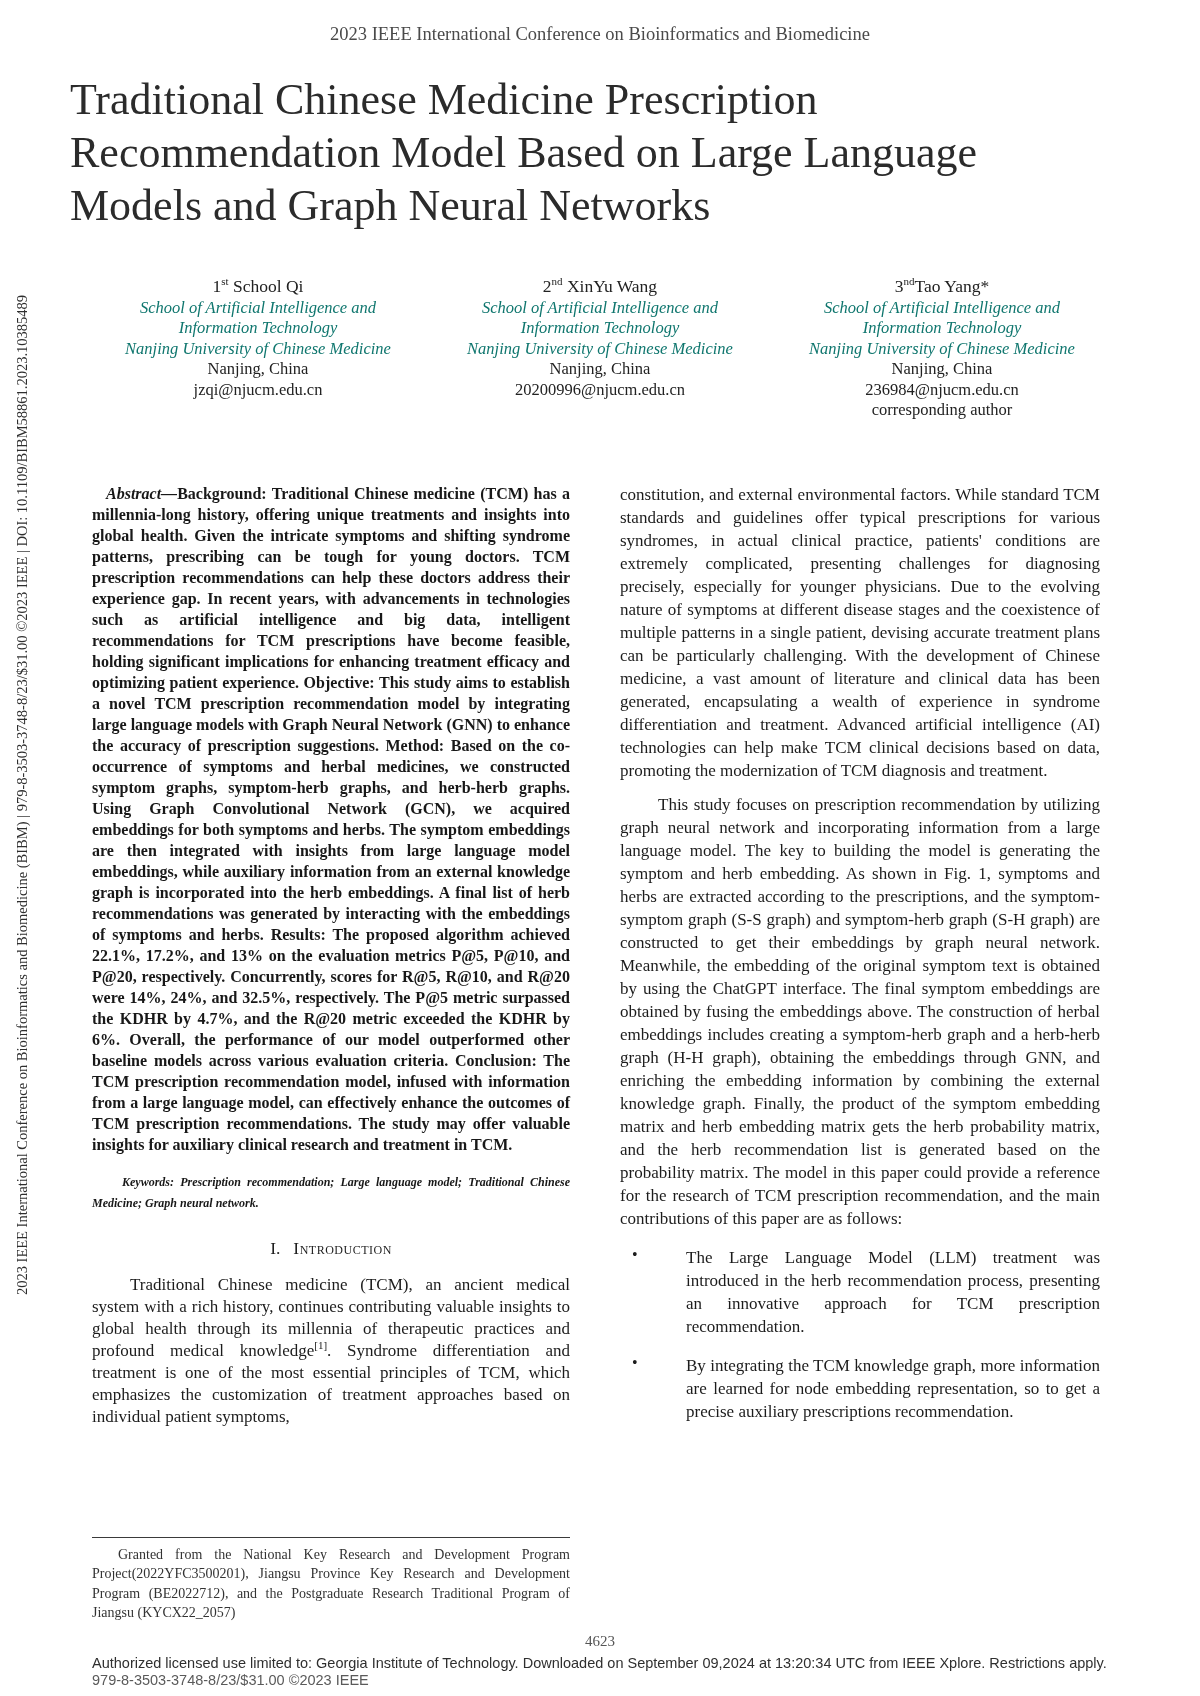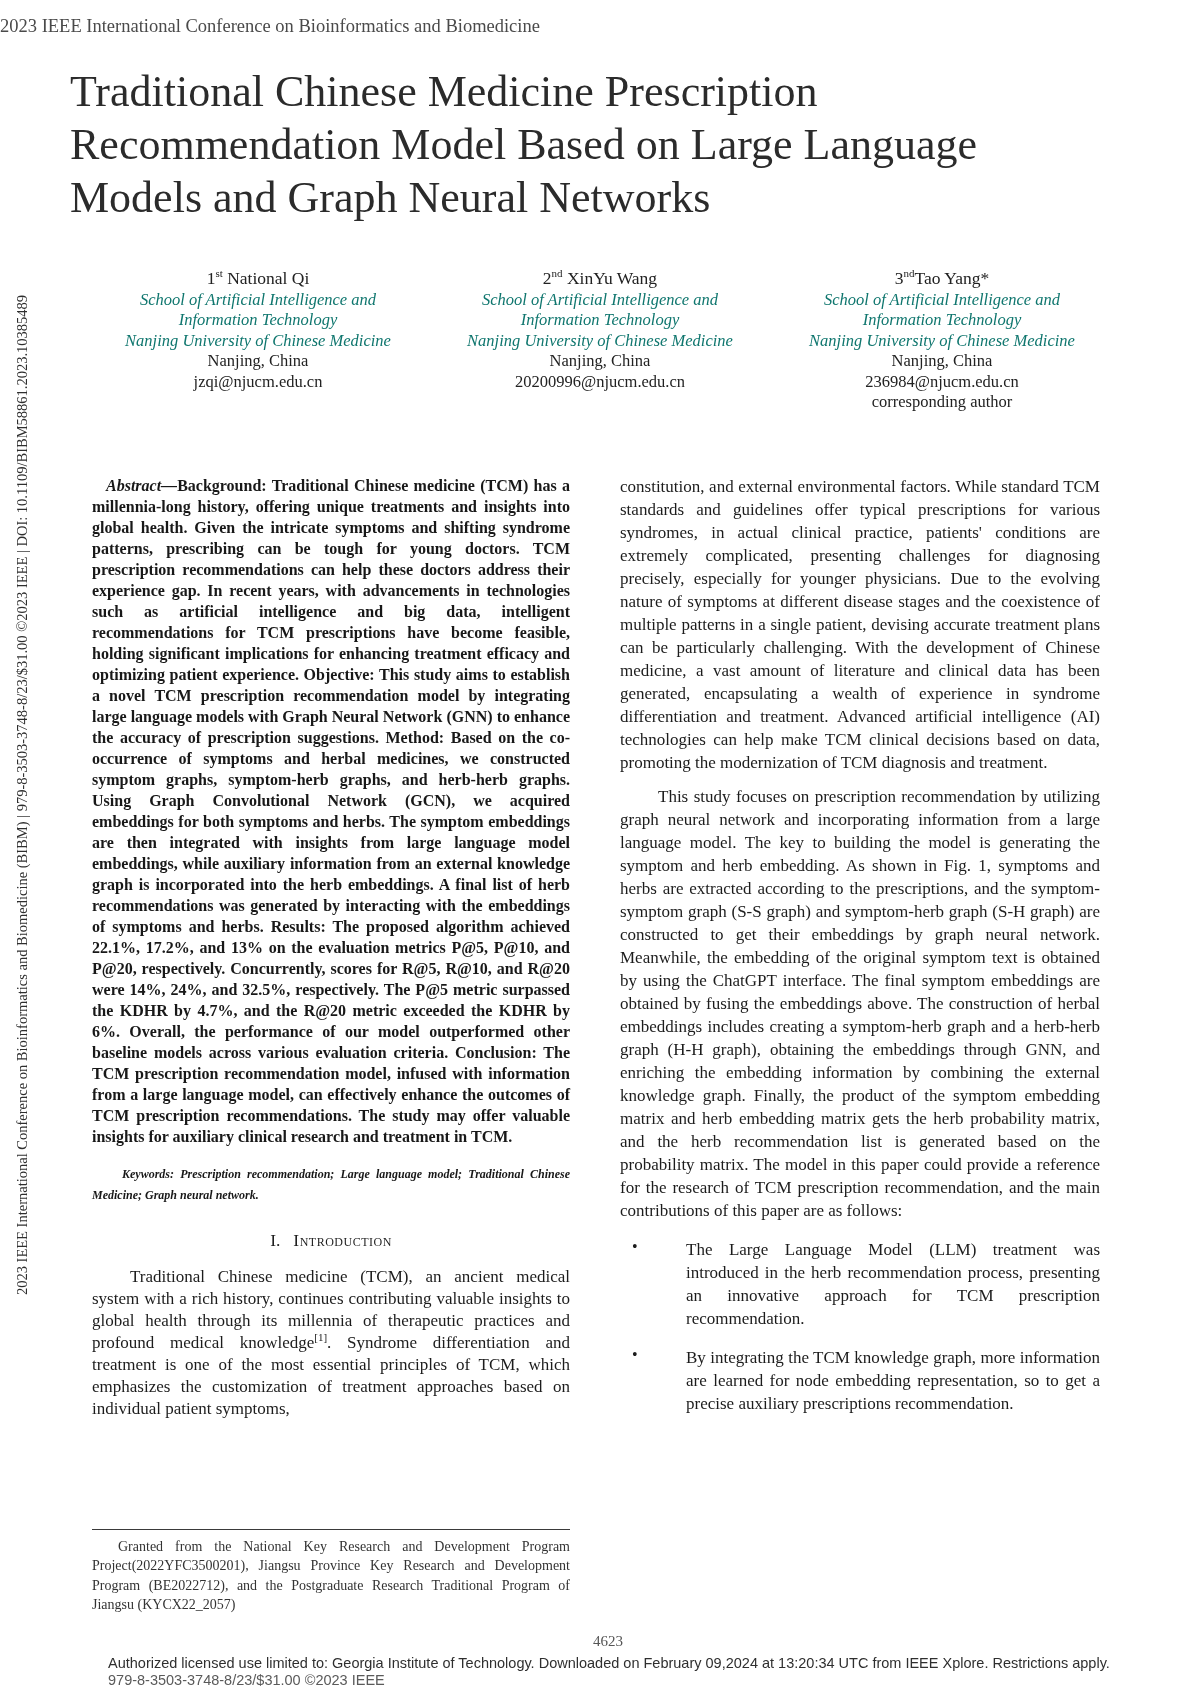--- a/index.html
+++ b/index.html
@@ -5,21 +5,22 @@
   html, body { margin: 0; padding: 0; }
   body {
     width: 1200px; height: 1696px;
     background: #ffffff;
     font-family: "Liberation Serif", serif;
     color: #1c1c1c;
     position: relative;
     overflow: hidden;
   }
   .conf-header {
-    padding-top: 16px;
+    text-align: center;
+    padding-top: 24px;
     font-size: 18.5px;
     color: #4a4a4a;
   }
   .paper-title {
     margin: 28px auto 0 auto;
     width: 1060px;
     text-align: left;
     font-size: 44px;
     line-height: 53px;
     color: #2b2b2b;
@@ -137,21 +138,21 @@
     width: 1076px;
     transform-origin: 0 0;
     transform: rotate(-90deg);
     font-size: 14.5px;
     color: #2e2e2e;
     text-align: center;
     white-space: nowrap;
   }
   .footer {
     position: absolute;
-    left: 16px; right: 0; bottom: 8px;
+    left: 0; right: 0; bottom: 8px;
   }
   .page-num {
     text-align: center;
     font-size: 15px;
     color: #555;
   }
   .license-line {
     font-family: "Liberation Sans", sans-serif;
     font-size: 14.5px;
     color: #2f2f2f;
@@ -170,21 +171,21 @@
 <div class="conf-header">2023 IEEE International Conference on Bioinformatics and Biomedicine</div>
 
 <div class="paper-title">
   <div>Traditional Chinese Medicine Prescription</div>
   <div>Recommendation Model Based on Large Language</div>
   <div>Models and Graph Neural Networks</div>
 </div>
 
 <div class="authors-row">
   <div class="author-block">
-    <div class="author-name"><span>1</span><span class="ord-sup">st</span><span> National Qi</span></div>
+    <div class="author-name"><span>1</span><span class="ord-sup">st</span><span> School Qi</span></div>
     <div class="affil">School of Artificial Intelligence and Information Technology</div>
     <div class="affil">Nanjing University of Chinese Medicine</div>
     <div>Nanjing, China</div>
     <div>jzqi@njucm.edu.cn</div>
   </div>
   <div class="author-block">
     <div class="author-name"><span>2</span><span class="ord-sup">nd</span><span> XinYu Wang</span></div>
     <div class="affil">School of Artificial Intelligence and Information Technology</div>
     <div class="affil">Nanjing University of Chinese Medicine</div>
     <div>Nanjing, China</div>
@@ -223,15 +224,15 @@
         <span class="bullet-text">By integrating the TCM knowledge graph, more information are learned for node embedding representation, so to get a precise auxiliary prescriptions recommendation.</span>
       </div>
     </div>
   </div>
 </div>
 
 <div class="sidebar-vertical">2023 IEEE International Conference on Bioinformatics and Biomedicine (BIBM) | 979-8-3503-3748-8/23/$31.00 ©2023 IEEE | DOI: 10.1109/BIBM58861.2023.10385489</div>
 
 <div class="footer">
   <div class="page-num">4623</div>
-  <div class="license-line">Authorized licensed use limited to: Georgia Institute of Technology. Downloaded on February 09,2024 at 13:20:34 UTC from IEEE Xplore.  Restrictions apply.</div>
+  <div class="license-line">Authorized licensed use limited to: Georgia Institute of Technology. Downloaded on September 09,2024 at 13:20:34 UTC from IEEE Xplore.  Restrictions apply.</div>
   <div class="copyright-line">979-8-3503-3748-8/23/$31.00 ©2023 IEEE</div>
 </div>
 
 </body></html>

